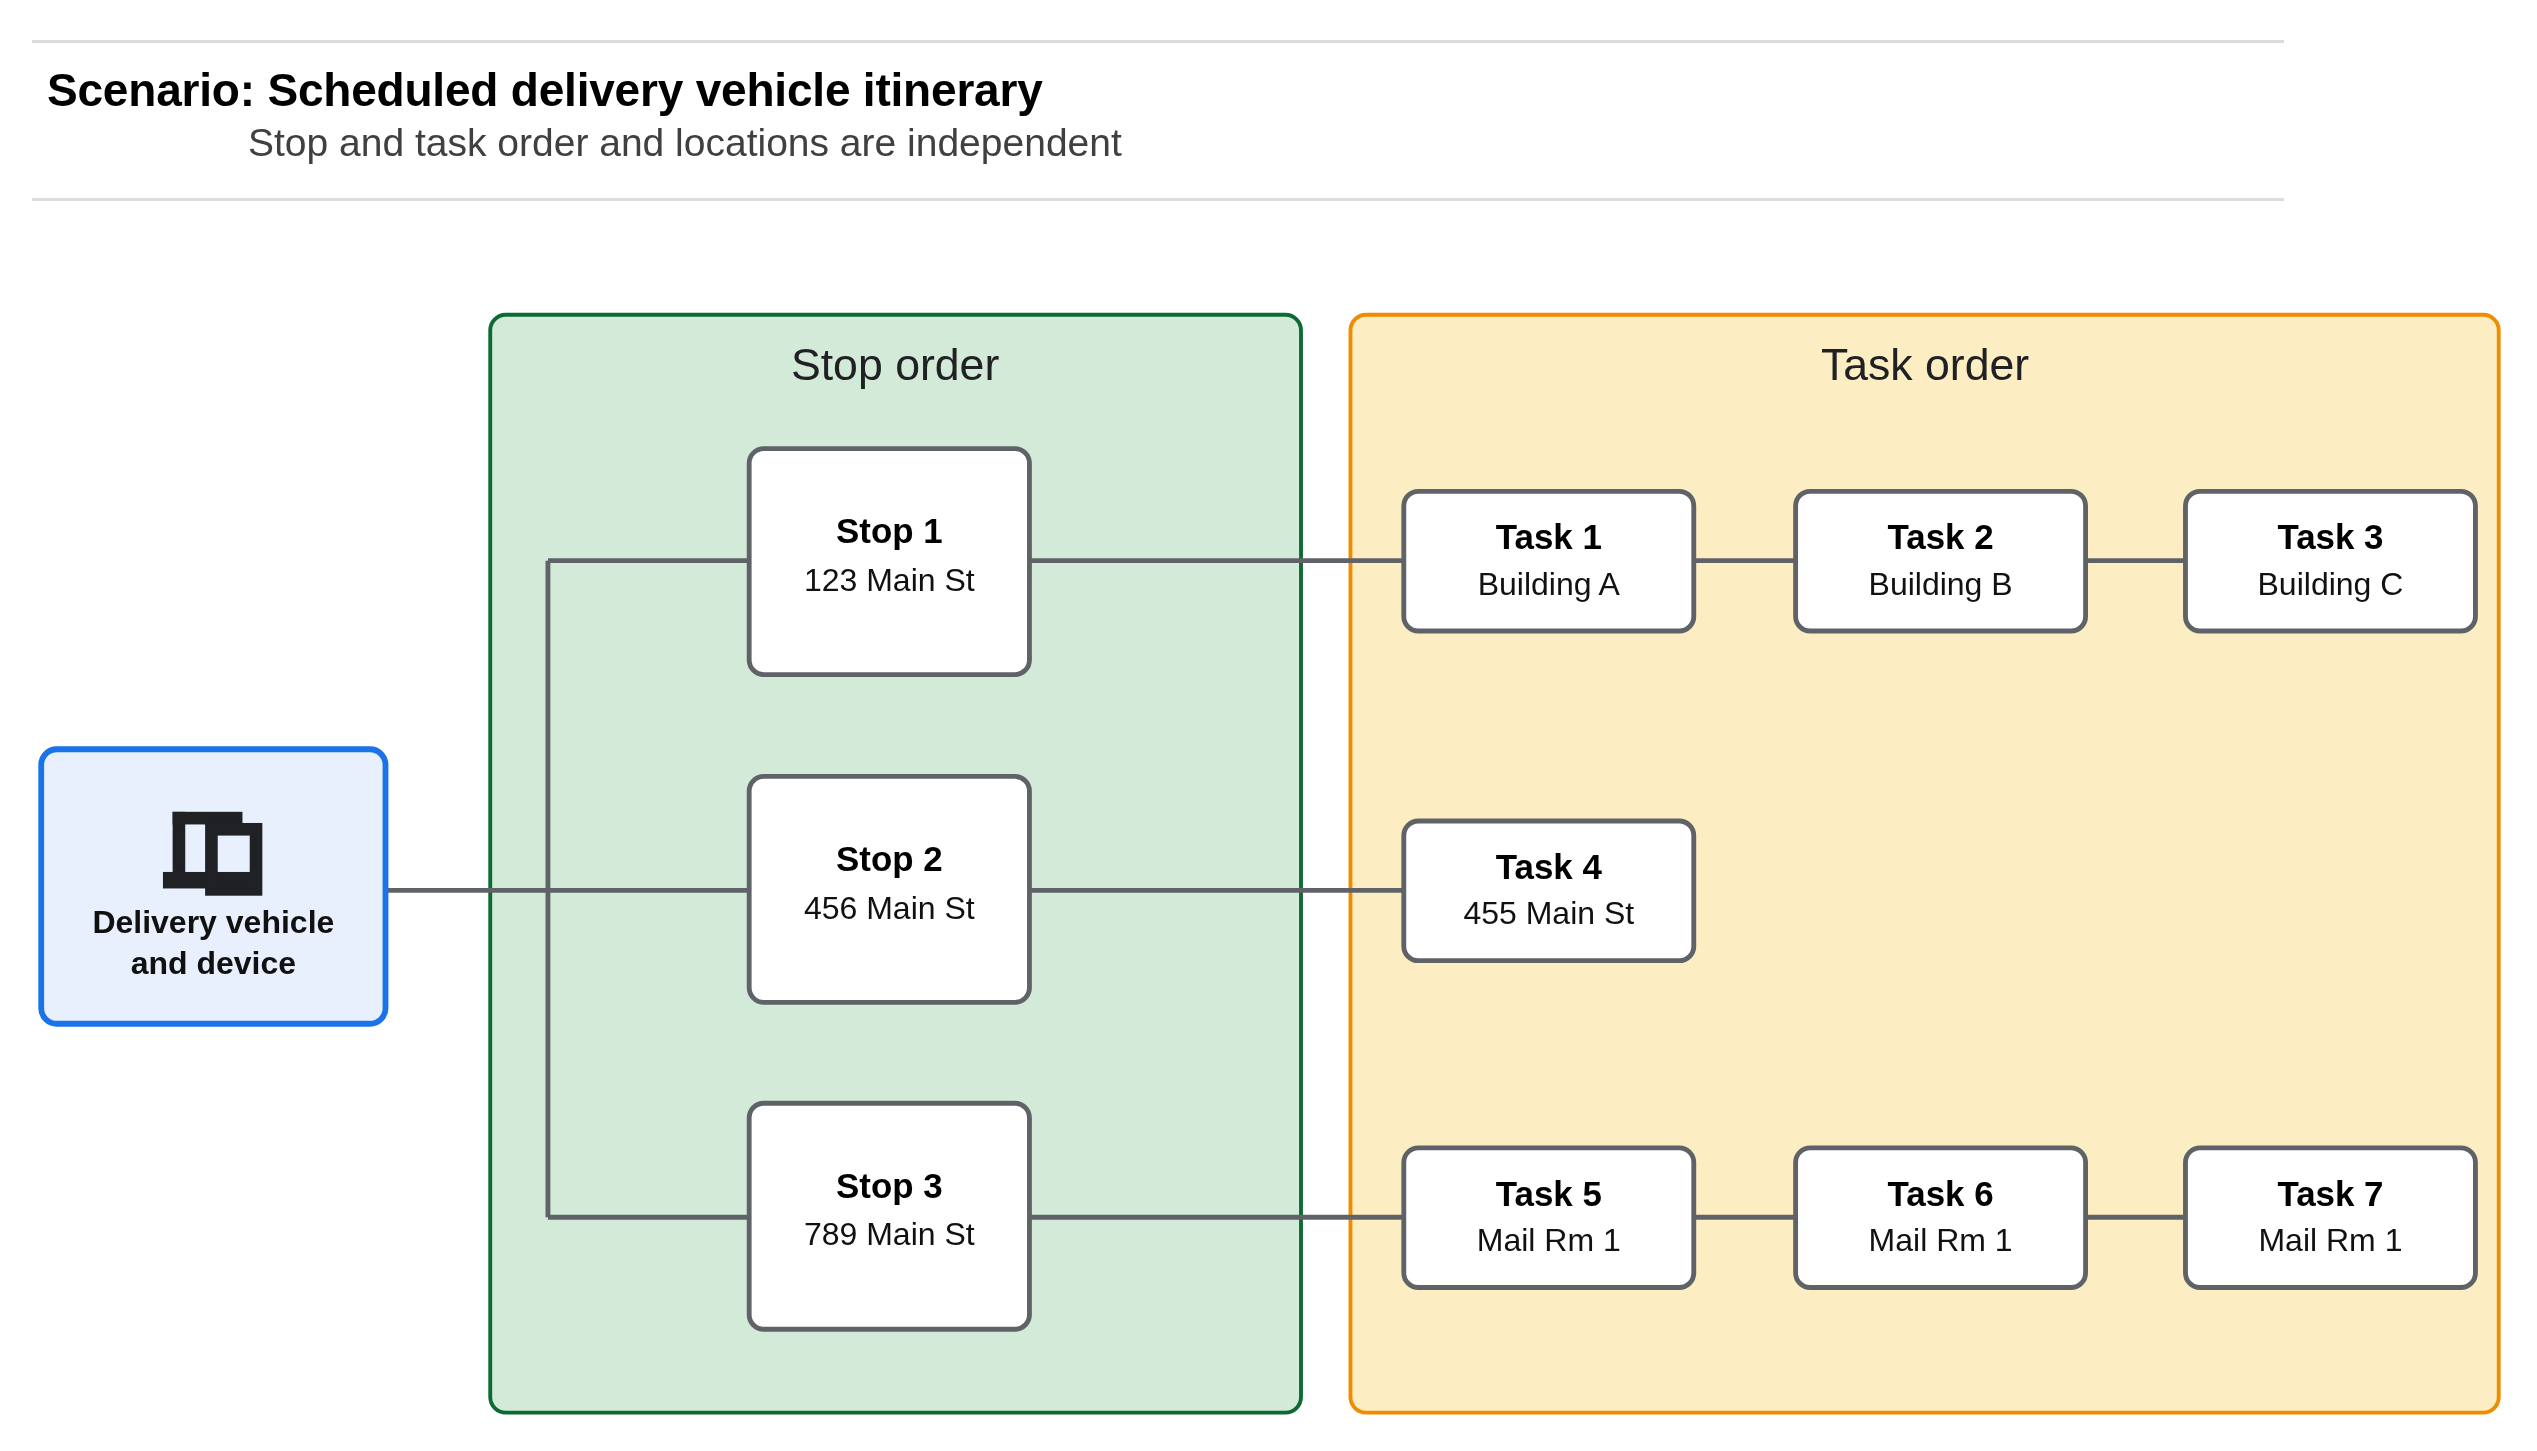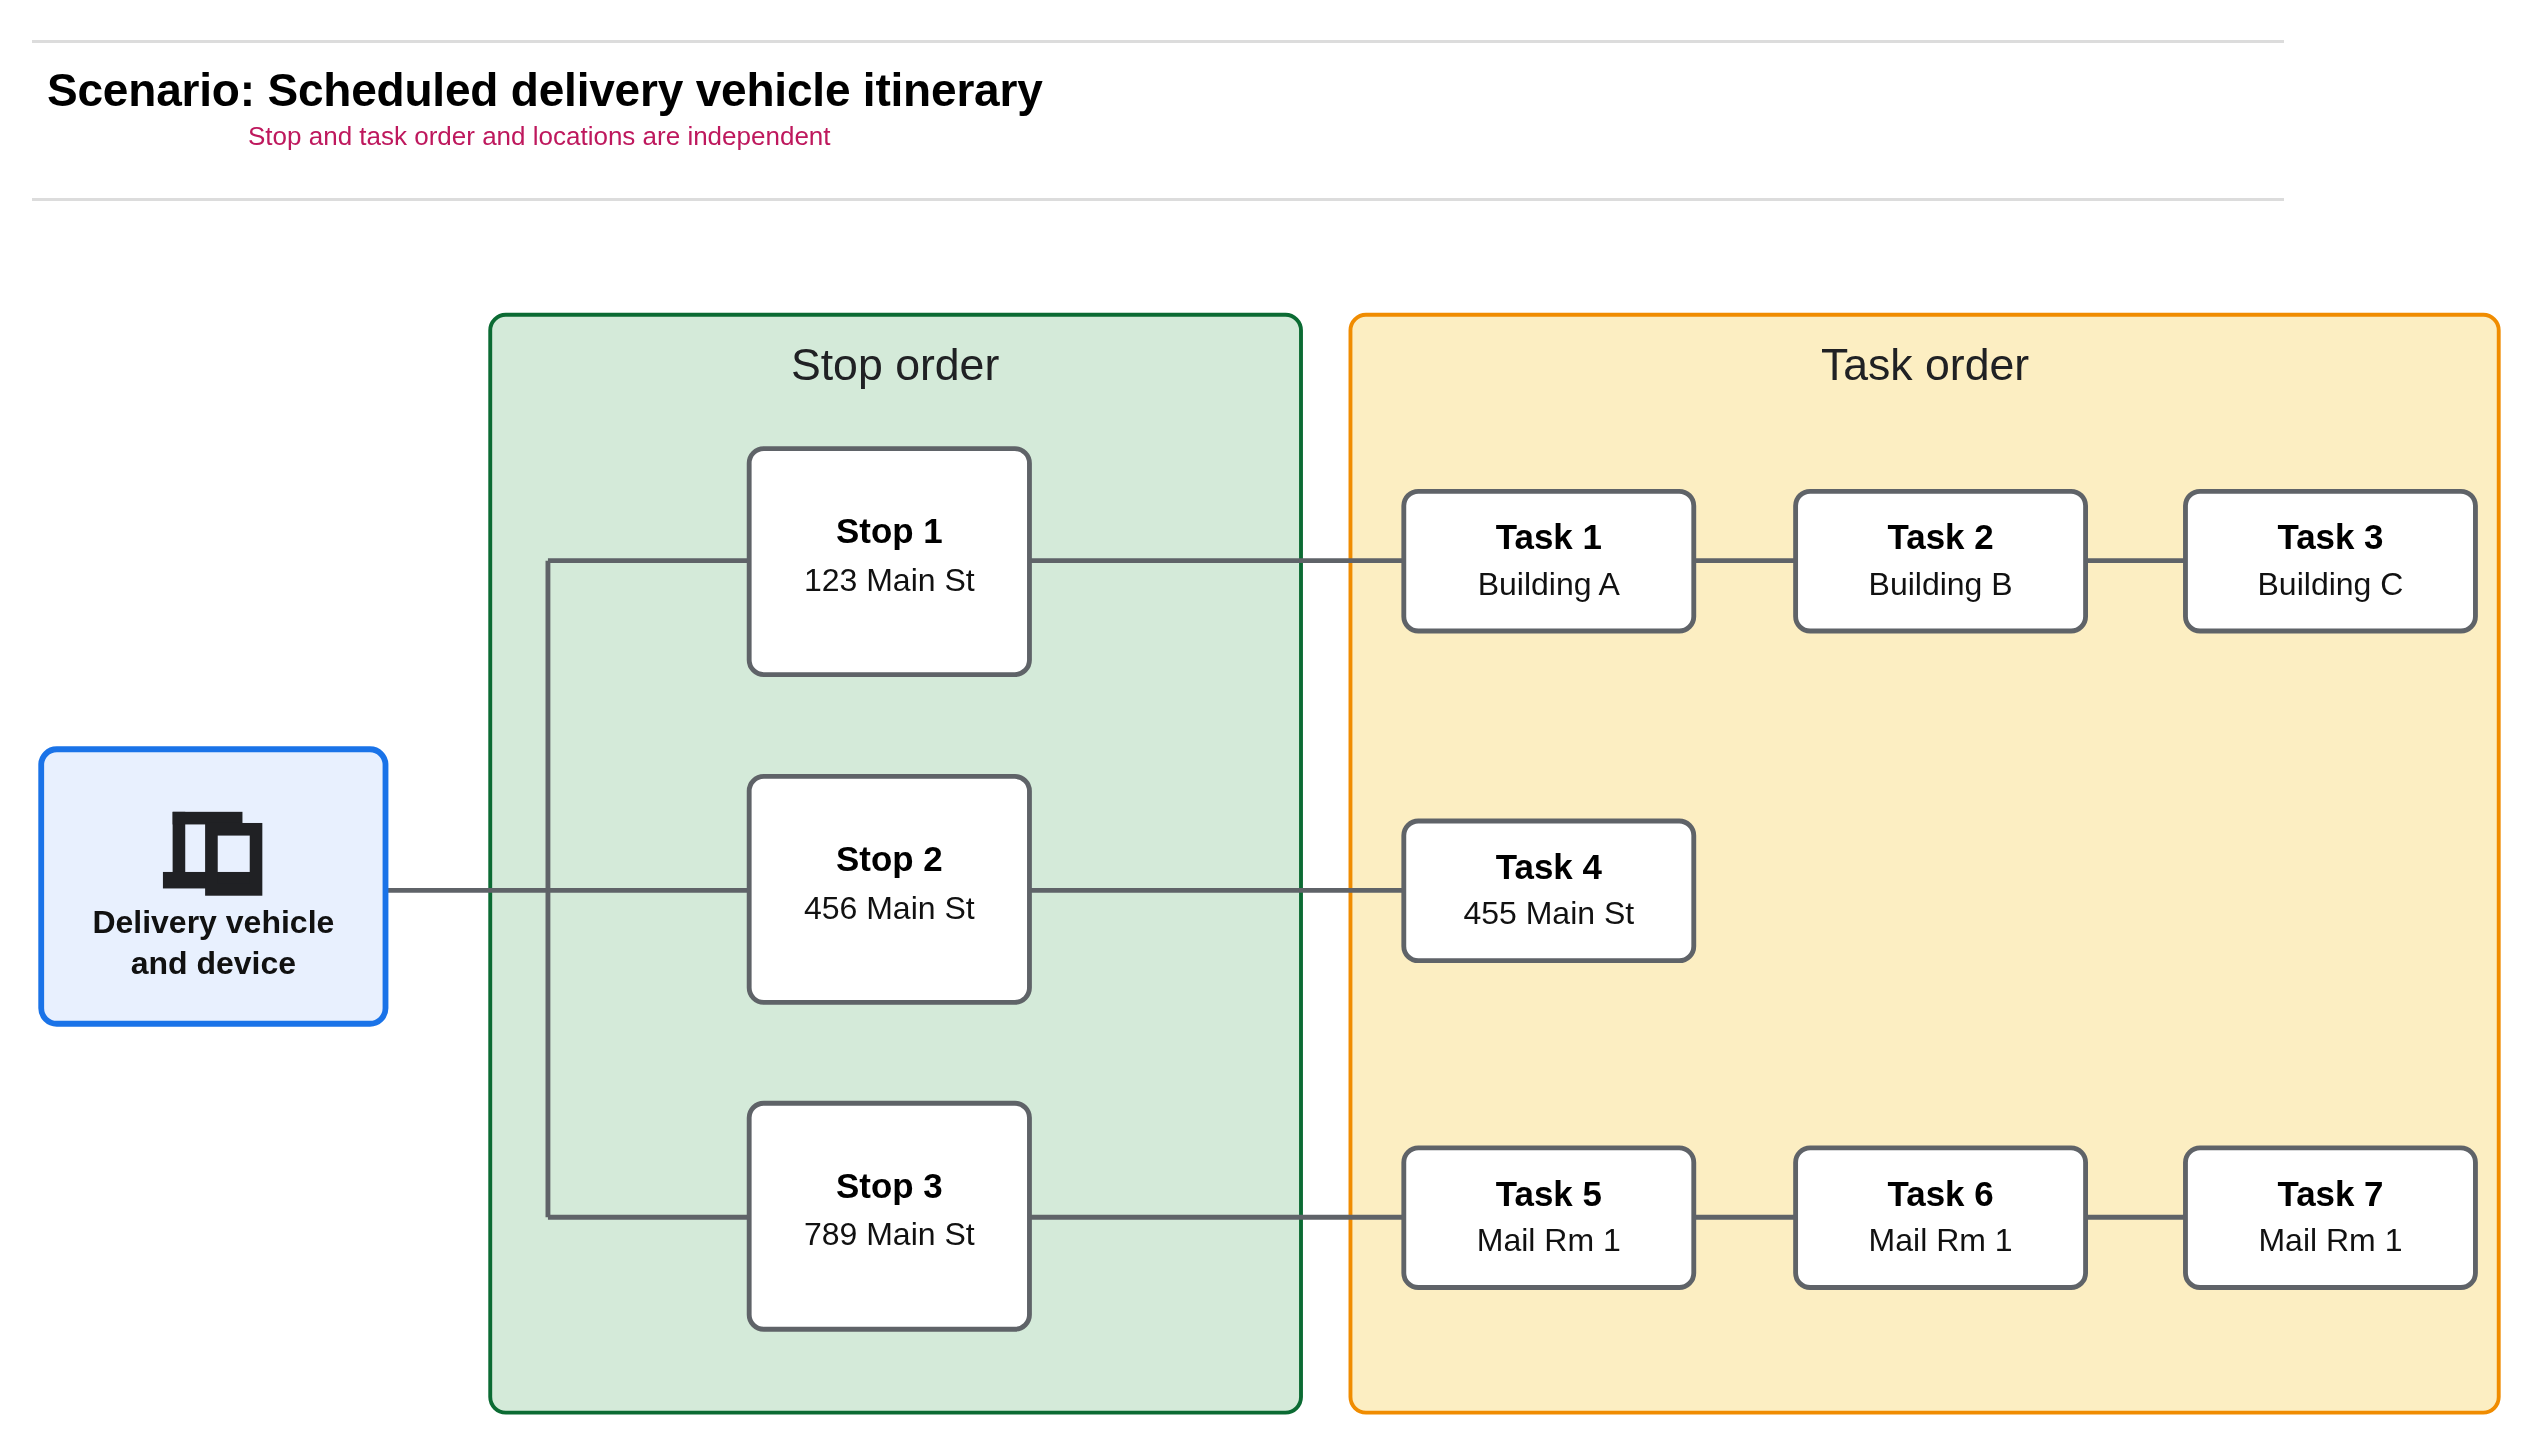--- a/index.html
+++ b/index.html
@@ -7,22 +7,22 @@
        font-family:"Liberation Sans","DejaVu Sans",sans-serif;}
   #stage{position:relative;width:2538px;height:1448px;}
 
   .rule{position:absolute;left:32px;width:2252px;height:2.9px;background:#dcdcdc;}
   #rule-top{top:40px;}
   #rule-bottom{top:198px;}
 
   #header{position:absolute;left:0;top:53px;width:2538px;}
   #title{position:absolute;left:47px;top:9.7px;font-size:46px;font-weight:700;
          color:#000;letter-spacing:-0.2px;white-space:nowrap;}
-  #subtitle{position:absolute;left:248px;top:68px;font-size:26px;font-weight:400;
-            color:#be185d;white-space:nowrap;}
+  #subtitle{position:absolute;left:248px;top:68px;font-size:39px;font-weight:400;
+            color:#404040;white-space:nowrap;}
 
   svg#diagram{position:absolute;left:0;top:0;width:2538px;height:1452px;}
 
   .panel-title{font-size:46px;fill:#202124;font-weight:400;text-anchor:middle;}
   .node-title{font-size:36px;font-weight:700;fill:#000;text-anchor:middle;}
   .node-sub{font-size:33px;font-weight:400;fill:#111;text-anchor:middle;}
   .veh-label{font-size:33px;font-weight:700;fill:#111;text-anchor:middle;}
   .wire{stroke:#5f6368;stroke-width:5;fill:none;stroke-linecap:butt;}
   .box-stroke{stroke:#5f6368;stroke-width:5;fill:#ffffff;}
 </style>

